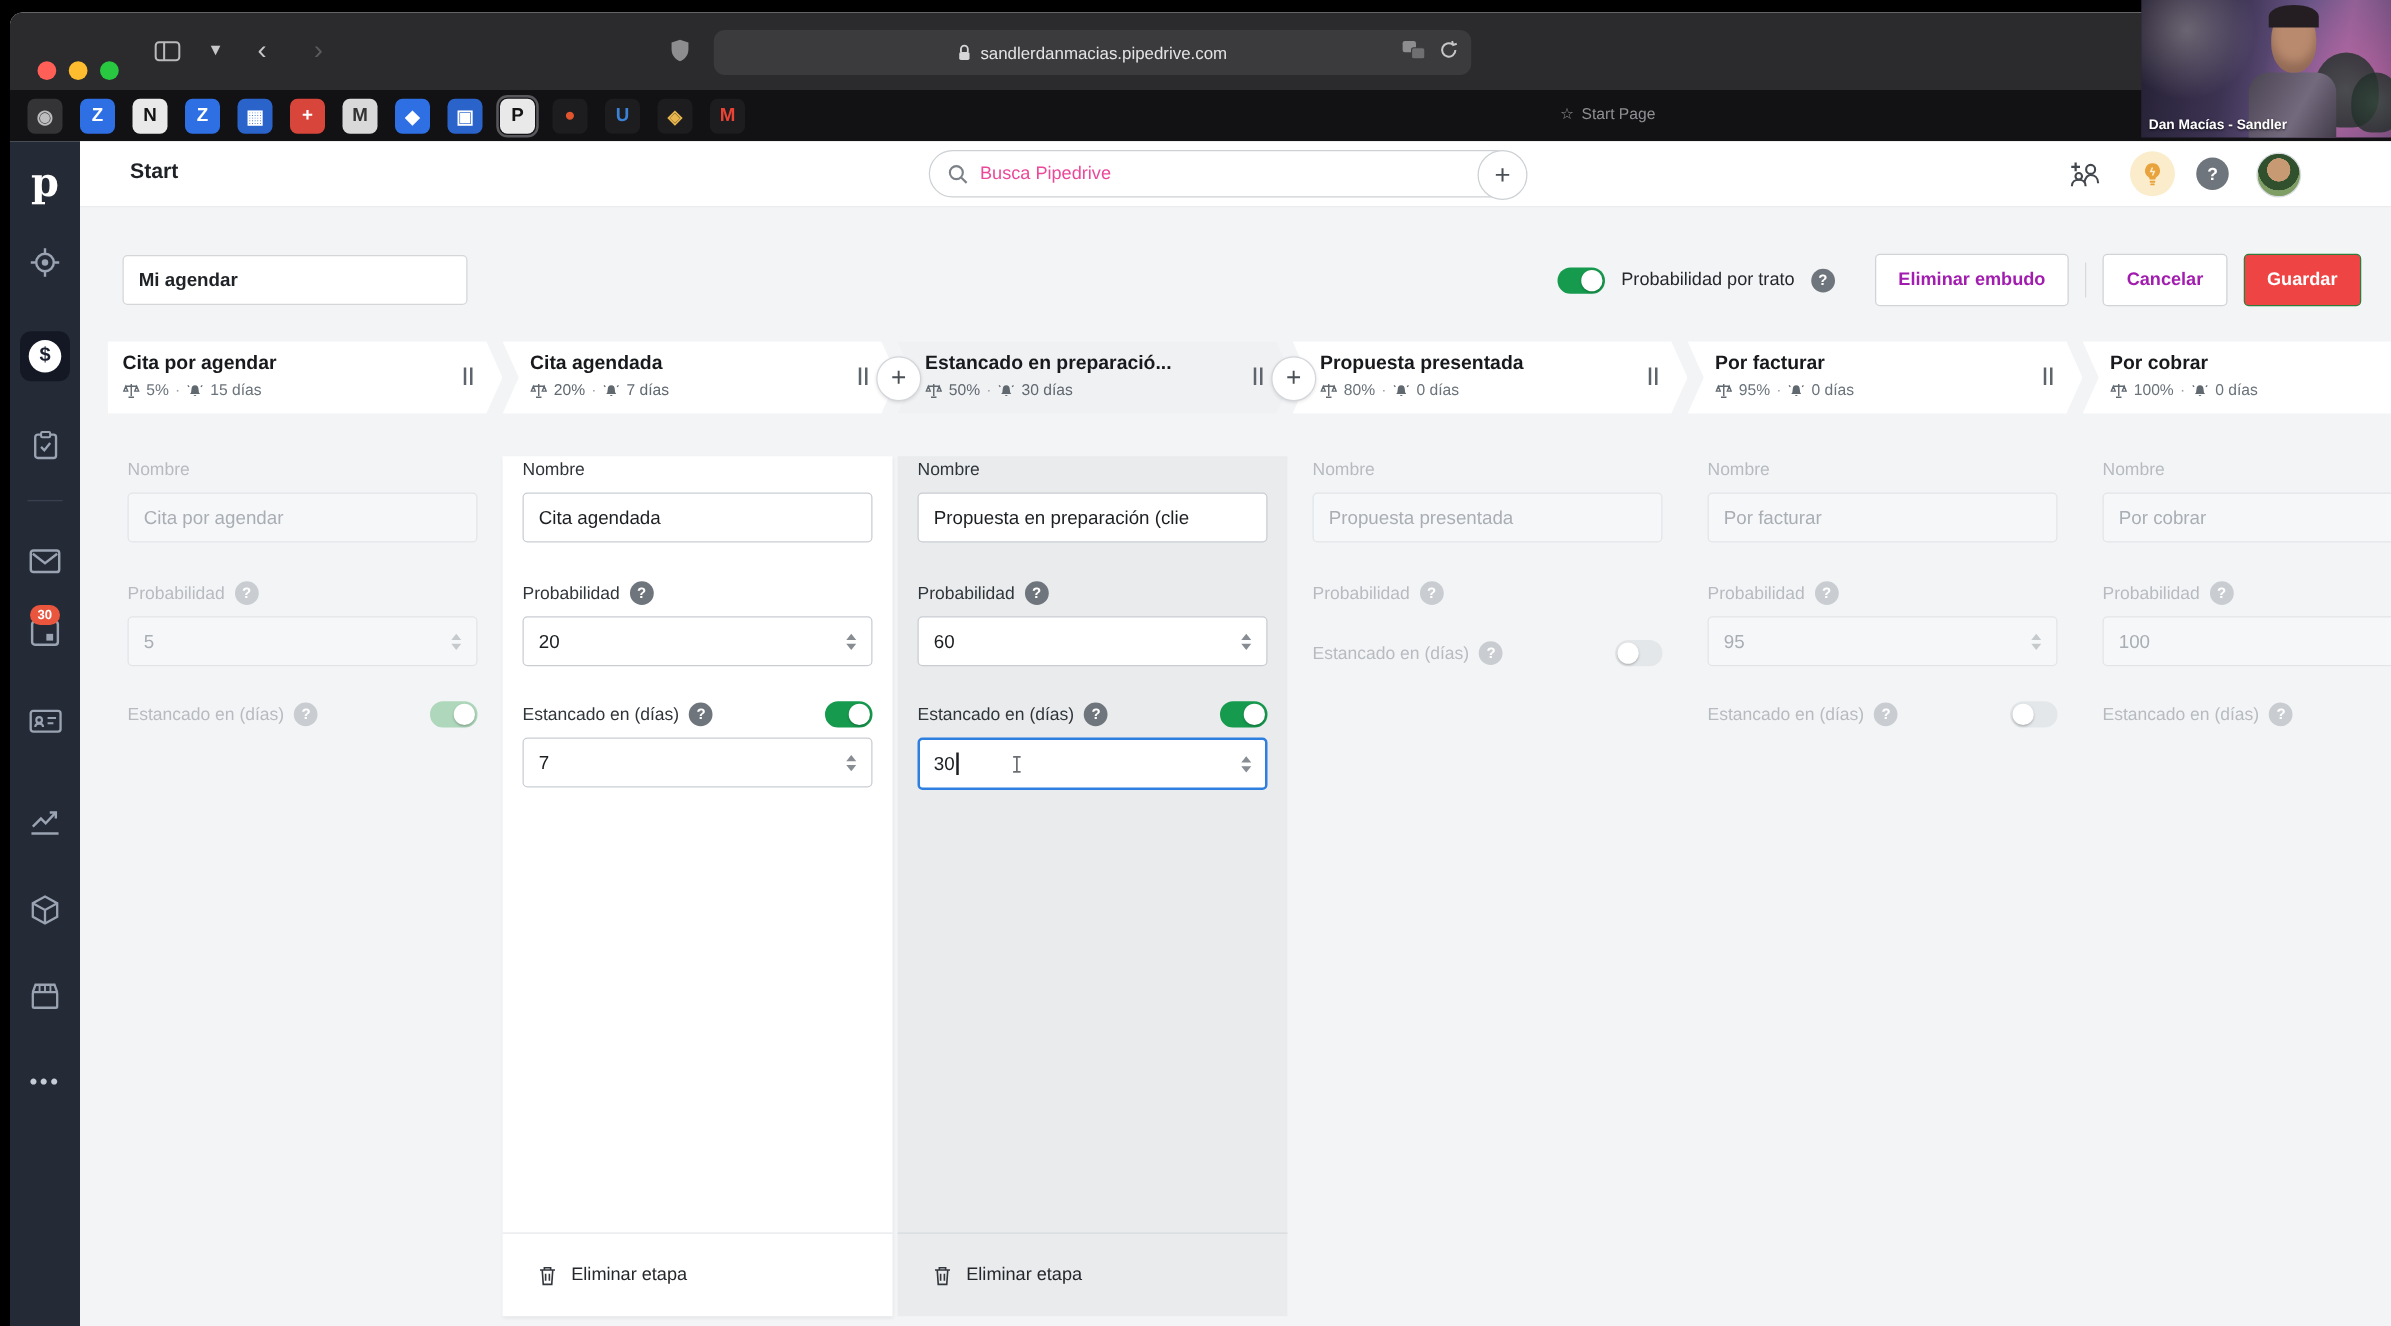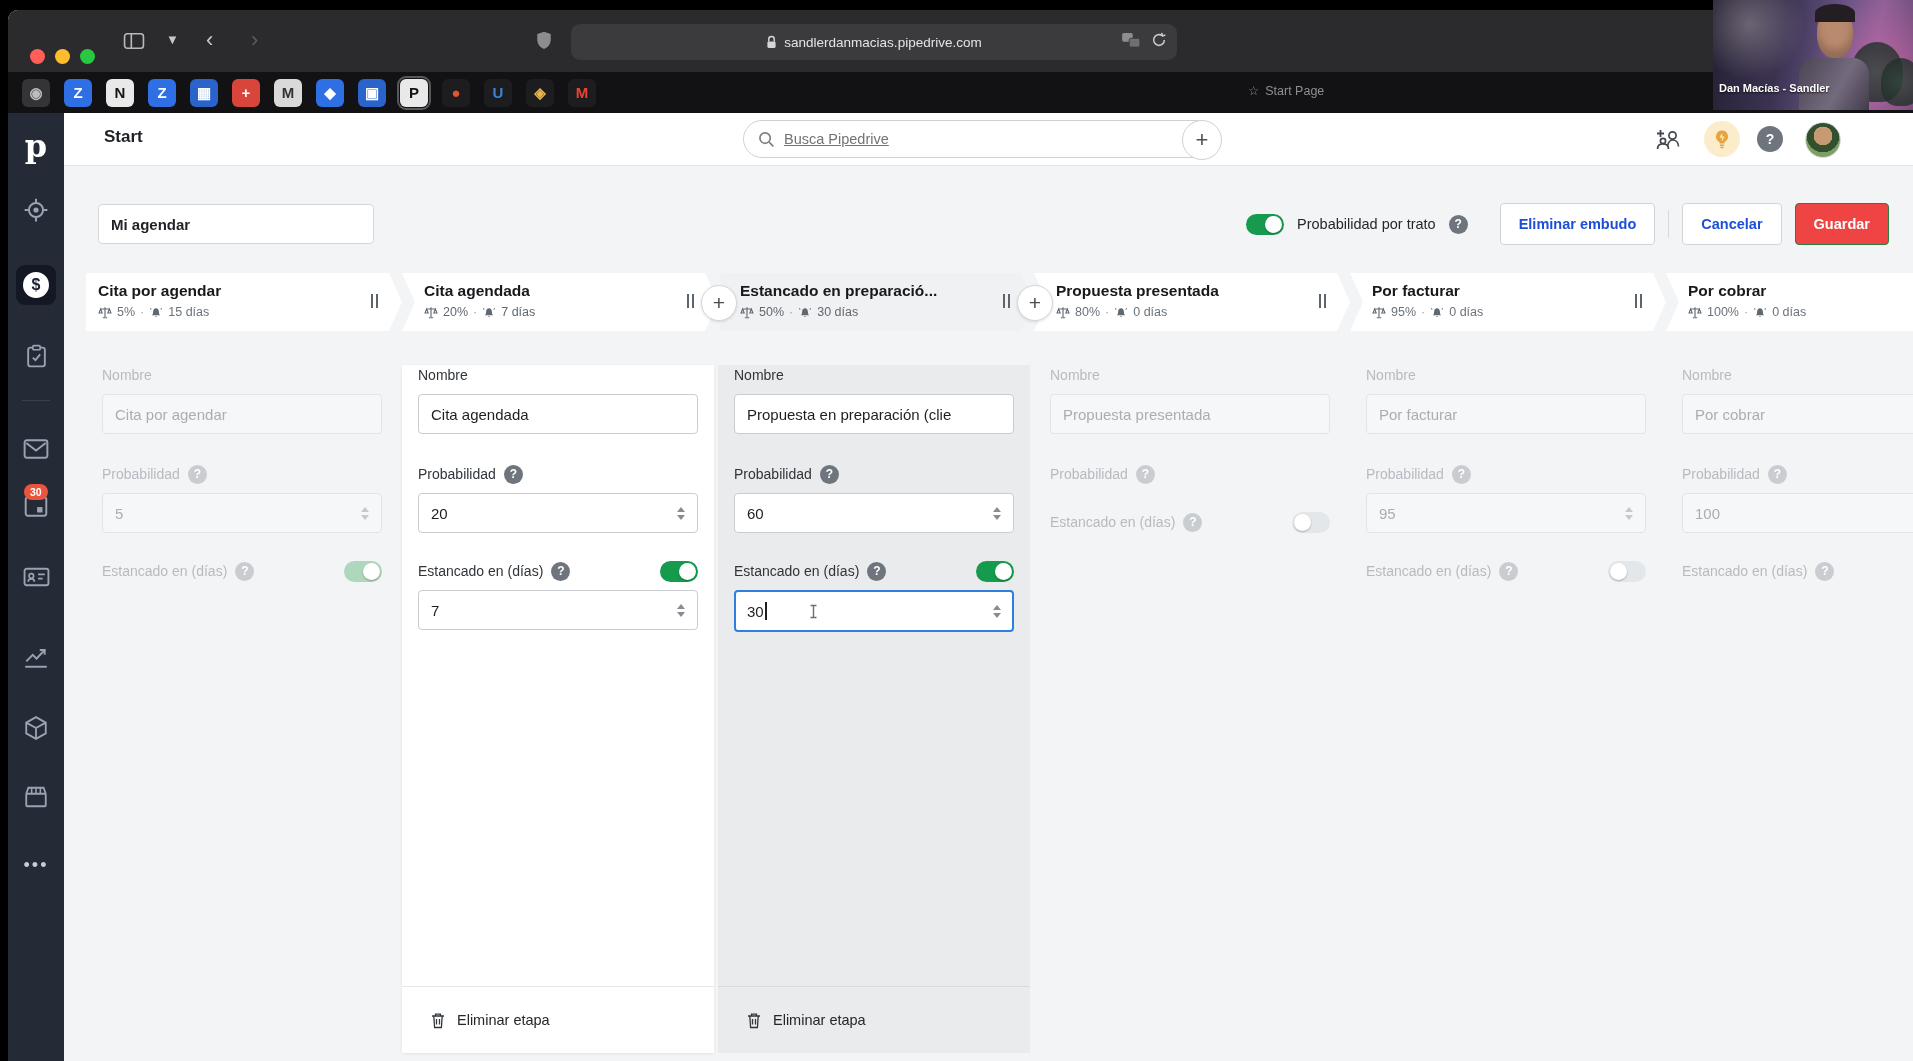--- a/index.html
+++ b/index.html
@@ -33,42 +33,42 @@
   .snav svg{display:block;}
   .active-tile{width:40px;height:40px;background:#141824;border-radius:9px;display:flex;align-items:center;justify-content:center;}
   .coin{width:26px;height:26px;background:#fff;border-radius:50%;display:flex;align-items:center;justify-content:center;color:#1b2030;font-weight:800;font-size:16px;}
   .sdivider{position:absolute;left:14px;width:28px;height:1px;background:#3a4050;}
   .badge{position:absolute;top:-9px;left:16px;background:#e9553d;color:#fff;border-radius:9px;font-size:10.5px;font-weight:bold;padding:2px 6px;}
 
   .main{position:relative;flex:1;min-width:0;}
   .app-header{position:relative;height:52px;background:#fff;border-bottom:1px solid #e4e6e8;}
   .page-title{position:absolute;left:40px;top:14px;font-size:17px;font-weight:700;color:#1e2125;}
   .searchpill{position:absolute;left:679px;top:7px;width:442px;height:36px;border:1px solid #cdd1d4;border-radius:19px;display:flex;align-items:center;gap:9px;padding:0 14px;background:#fff;}
-  .searchpill .ph{color:#737373;font-size:14.5px;text-decoration:underline;}
+  .searchpill .ph{color:#ec4899;font-size:14.5px;}
   .plusbtn{position:absolute;left:1118px;top:7px;width:38px;height:38px;border:1px solid #cdd1d4;border-radius:50%;background:#fff;display:flex;align-items:center;justify-content:center;font-size:22px;color:#4a4f55;}
   .hicon{position:absolute;top:13px;color:#42474d;}
   .bulbwrap{position:absolute;left:1640px;top:8px;width:36px;height:36px;border-radius:50%;background:#fbeccb;display:flex;align-items:center;justify-content:center;}
   .helpwrap{position:absolute;left:1693px;top:13px;width:26px;height:26px;border-radius:50%;background:#6f757c;color:#fff;font-weight:bold;font-size:14px;display:flex;align-items:center;justify-content:center;}
   .avatar{position:absolute;left:1741px;top:9px;width:34px;height:34px;border-radius:50%;background:radial-gradient(circle at 50% 38%,#c89a74 0 34%,#30502e 35% 60%,#7f9e66 61%);border:1px solid #d9dcdf;}
 
   .content{position:relative;height:896px;background:#f3f4f6;overflow:hidden;}
 
   
   .toolbar{position:absolute;left:34px;right:24px;top:38px;height:40px;display:flex;align-items:center;}
   .pipeline-input{width:250px;height:38px;background:#fff;border:1px solid #d4d7da;border-radius:4px;display:flex;align-items:center;padding:0 12px;font-size:15px;font-weight:600;color:#1f2226;}
   .tright{margin-left:auto;display:flex;align-items:center;gap:13px;}
   .tgl{width:38px;height:21px;border-radius:11px;position:relative;flex:0 0 auto;}
   .tgl .knob{position:absolute;top:2px;width:17px;height:17px;border-radius:50%;background:#fff;box-shadow:0 1px 2px rgba(0,0,0,.25);}
   .tgl.on{background:#169a4e;} .tgl.on .knob{right:2px;}
   .tgl.on-faded{background:#aed7bb;} .tgl.on-faded .knob{right:2px;}
   .tgl.off{background:#e4e7e9;} .tgl.off .knob{left:2px;}
   .tgl-label{font-size:14.5px;color:#24272b;}
   .qmark{width:19px;height:19px;border-radius:50%;background:#6f757c;color:#fff;font-size:12px;font-weight:bold;display:flex;align-items:center;justify-content:center;flex:0 0 auto;}
   .qmark.dim{background:#c9cdd1;}
-  .btn{height:40px;border-radius:4px;display:flex;align-items:center;justify-content:center;padding:0 18px;font-size:14.5px;font-weight:600;background:#fff;border:1px solid #d0d4d7;color:#1d4ed8;}
+  .btn{height:40px;border-radius:4px;display:flex;align-items:center;justify-content:center;padding:0 18px;font-size:14.5px;font-weight:600;background:#fff;border:1px solid #d0d4d7;color:#a21caf;}
   .btn.green{background:#ef4444;border-color:#2d7e3e;color:#fff;}
   .vsep{width:1px;height:28px;background:#d7dadd;}
 
   
   .stage-col{position:absolute;top:107px;width:316px;}
   .band{position:relative;height:58px;background:#fff;clip-path:polygon(0 0,calc(100% - 13px) 0,100% 50%,calc(100% - 13px) 100%,0 100%,13px 50%);padding:9px 0 0 22px;box-sizing:border-box;}
   .band.first{clip-path:polygon(0 0,calc(100% - 13px) 0,100% 50%,calc(100% - 13px) 100%,0 100%);padding-left:12px;}
   .band.gray{background:#f0f1f3;}
   .band-title{font-size:15.5px;font-weight:700;color:#17191c;white-space:nowrap;overflow:hidden;max-width:250px;}
   .band-stats{margin-top:5px;display:flex;align-items:center;gap:5px;font-size:12.5px;color:#606870;}
@@ -99,21 +99,21 @@
   .delete-row{position:absolute;left:0;right:0;bottom:0;height:66px;border-top:1px solid #e6e8ea;display:flex;align-items:center;gap:11px;padding-left:28px;font-size:14.5px;color:#24272b;font-weight:500;}
   .card.gray .delete-row{border-top-color:#d8dbde;}
 
   
   .webcam{position:absolute;right:0;top:0;width:200px;height:110px;z-index:50;overflow:hidden;background:linear-gradient(100deg,#241f33,#3c3352 35%,#6a5587 62%,#8a5f93 78%,#5d4670);}
   .webcam .glow{position:absolute;inset:0;background:radial-gradient(circle at 88% 62%,rgba(227,110,180,.55),transparent 42%),radial-gradient(circle at 18% 22%,rgba(240,235,220,.30),transparent 30%);}
   .webcam .plant{position:absolute;width:52px;height:60px;border-radius:50% 50% 40% 40%;background:radial-gradient(circle,#31463a,#22302a 70%);opacity:.8;}
   .webcam .body{position:absolute;left:86px;top:58px;width:70px;height:60px;border-radius:16px 16px 0 0;background:linear-gradient(120deg,#4a4452,#746a7e 55%,#3c3744);}
   .webcam .head{position:absolute;left:104px;top:8px;width:36px;height:50px;border-radius:46%;background:#b98a6e;box-shadow:inset 0 -8px 8px rgba(90,60,50,.4);}
   .webcam .hair{position:absolute;left:102px;top:4px;width:40px;height:18px;border-radius:50% 50% 0 0;background:#241e22;}
-  .webcam .caption{position:absolute;left:6px;bottom:16px;color:#fff;font-size:11px;font-weight:700;text-shadow:0 1px 2px rgba(0,0,0,.8);margin-top:36px;}
+  .webcam .caption{position:absolute;left:6px;bottom:4px;color:#fff;font-size:11px;font-weight:700;text-shadow:0 1px 2px rgba(0,0,0,.8);margin-top:36px;}
 
   .dot-sep{color:#9aa0a6;}
   svg{flex:0 0 auto;}
 </style>
 </head>
 <body>
 
 <div class="screen">
   <div class="bwindow">
 

